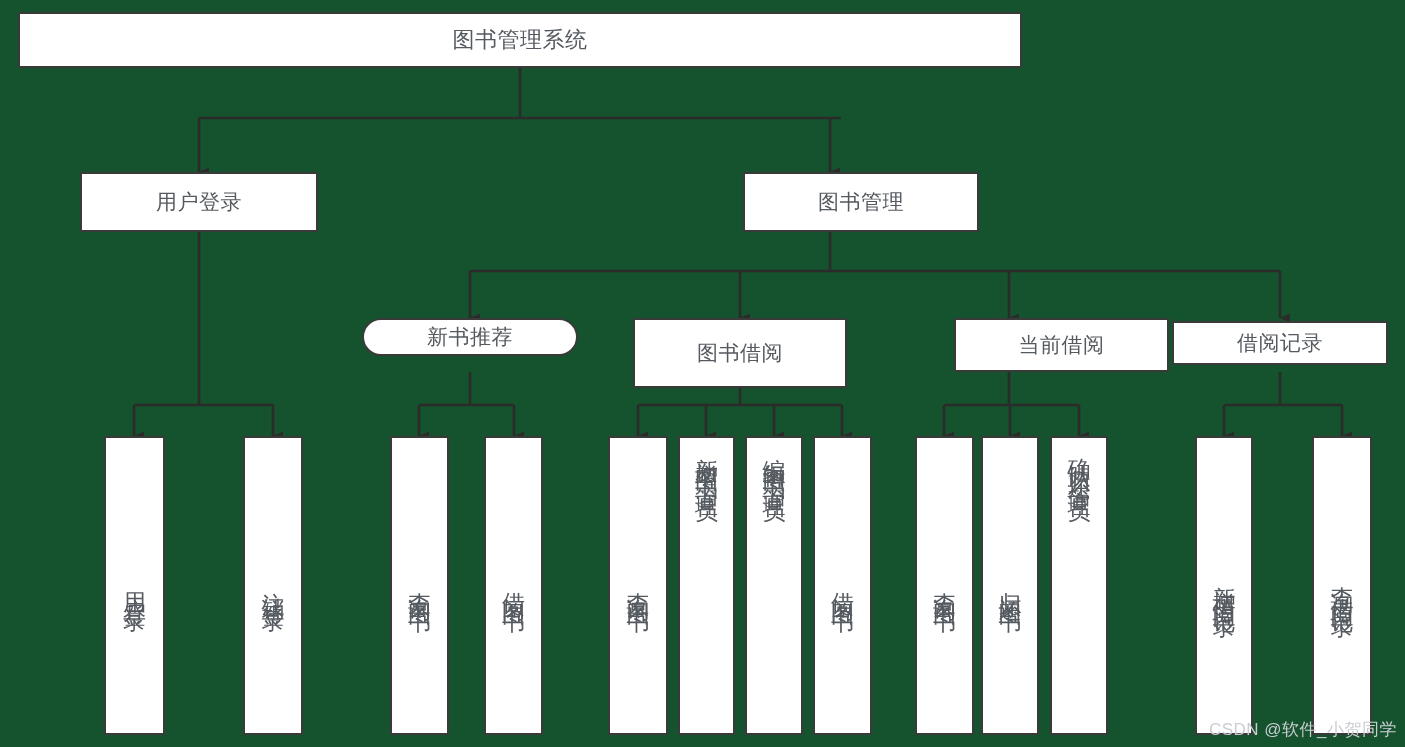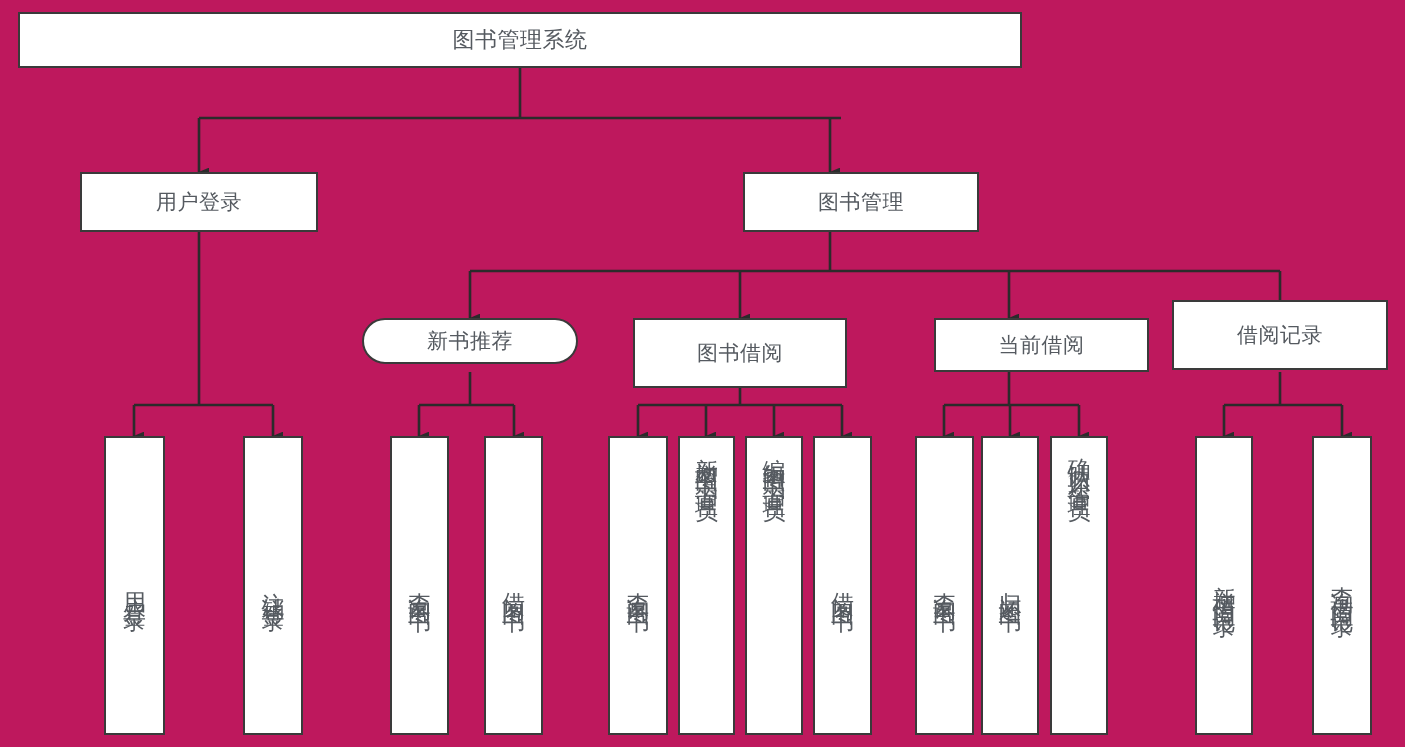--- a/index.html
+++ b/index.html
@@ -8,21 +8,21 @@
     padding: 0;
     background: #ffffff;
   }
   body {
     font-family: "Liberation Sans", "DejaVu Sans", sans-serif;
   }
   #canvas {
     position: relative;
     width: 1405px;
     height: 747px;
-    background: #be185d;
+    background: #14532d;
     overflow: hidden;
   }
   #diagram-svg {
     position: absolute;
     left: 0;
     top: 0;
     width: 1405px;
     height: 747px;
   }
   .node-box {
@@ -128,30 +128,30 @@
     <span class="node-label">图书管理系统</span>
   </div>
 
   <div class="node-box" style="left:80px; top:172px; width:238px; height:60px;">
     <span class="node-label">用户登录</span>
   </div>
   <div class="node-box" style="left:712px; top:172px; width:236px; height:60px;margin-left:31px;">
     <span class="node-label">图书管理</span>
   </div>
 
-  <div class="node-box" style="left:362px; top:318px; width:216px; height:46px;border-radius:25px;">
+  <div class="node-box" style="left:362px; top:318px; width:216px; height:38px;border-radius:25px;">
     <span class="node-label">新书推荐</span>
   </div>
   <div class="node-box" style="left:633px; top:318px; width:214px; height:70px;">
     <span class="node-label">图书借阅</span>
   </div>
-  <div class="node-box" style="left:934px; top:318px; width:215px; height:54px;">
+  <div class="node-box" style="left:954px; top:318px; width:215px; height:54px;">
     <span class="node-label">当前借阅</span>
   </div>
-  <div class="node-box" style="left:1172px; top:300px; width:216px; height:70px;">
+  <div class="node-box" style="left:1172px; top:321px; width:216px; height:44px;">
     <span class="node-label">借阅记录</span>
   </div>
 
   <div class="node-box leaf-box center-v" style="left:104px; top:436px; width:61px; height:299px;">
     <span class="node-label">用户登录</span>
   </div>
   <div class="node-box leaf-box center-v" style="left:243px; top:436px; width:60px; height:299px;">
     <span class="node-label">注销登录</span>
   </div>
   <div class="node-box leaf-box center-v" style="left:390px; top:436px; width:59px; height:299px;">
@@ -181,14 +181,15 @@
   <div class="node-box leaf-box" style="left:1050px; top:436px; width:58px; height:299px;">
     <span class="node-label">确认归还（管理员）</span>
   </div>
   <div class="node-box leaf-box center-v" style="left:1195px; top:436px; width:58px; height:299px;">
     <span class="node-label">新增借阅记录</span>
   </div>
   <div class="node-box leaf-box center-v" style="left:1312px; top:436px; width:60px; height:299px;">
     <span class="node-label">查询借阅记录</span>
   </div>
 
+  <div id="watermark">CSDN @软件_小贺同学</div>
 
 </div>
 
 </body></html>

